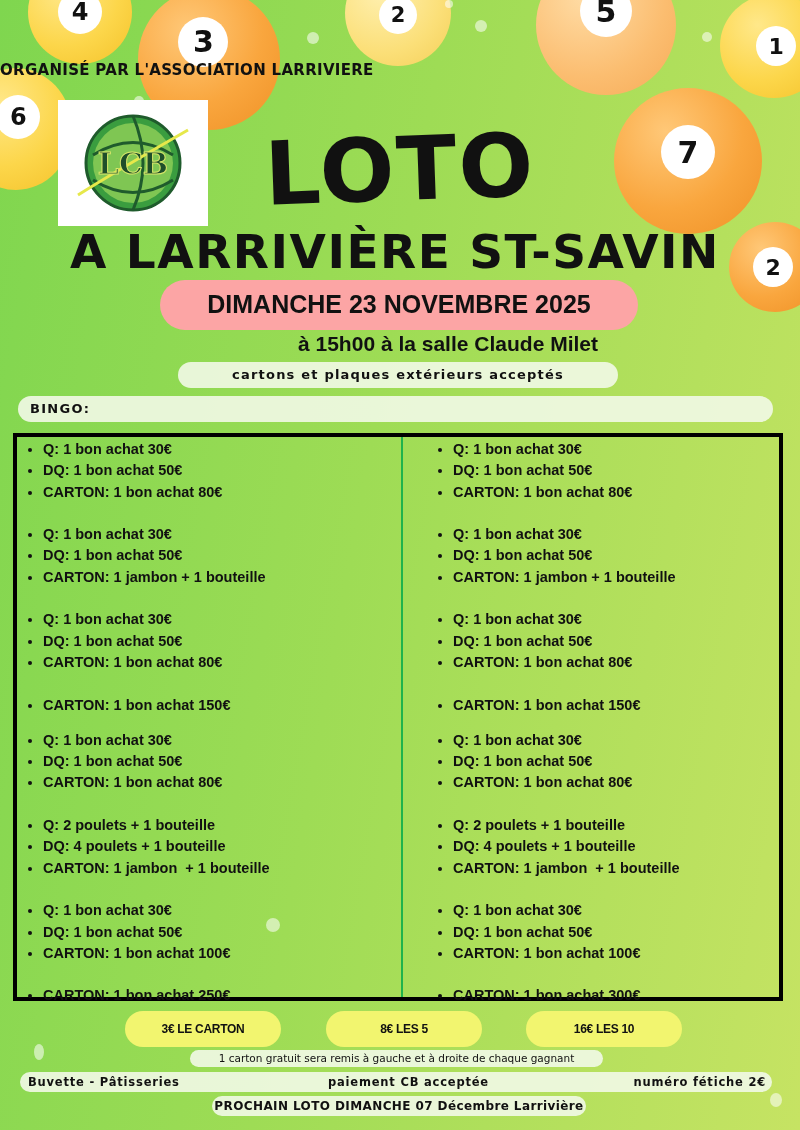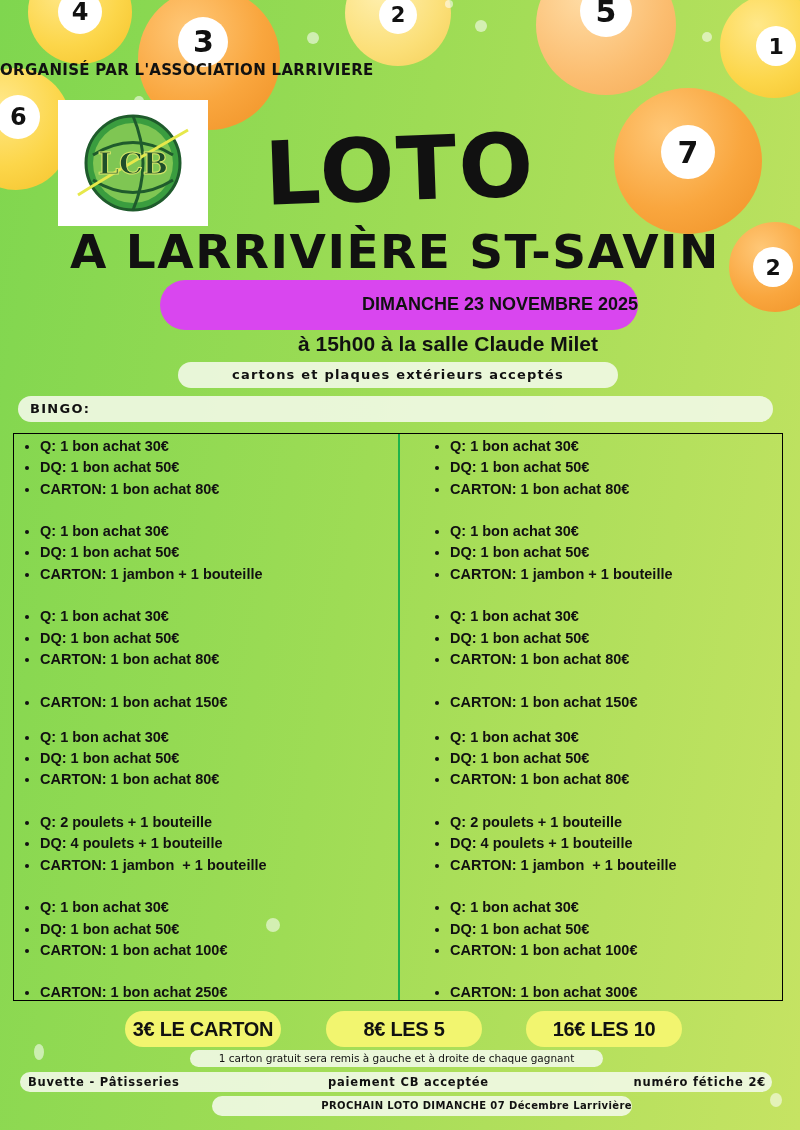--- a/index.html
+++ b/index.html
@@ -16,43 +16,43 @@
     font-family:"DejaVu Sans",sans-serif;font-weight:bold;color:#111;}
   .bubble{position:absolute;border-radius:50%;background:rgba(255,255,255,.55);}
   .org{position:absolute;left:0;width:800px;top:58px;text-align:left;
     font-family:"DejaVu Sans",sans-serif;font-weight:bold;font-size:15px;letter-spacing:.3px;line-height:24px;}
   .logo{position:absolute;left:58px;top:100px;width:150px;height:126px;background:#fff;}
   .loto{position:absolute;left:0;width:800px;top:118px;text-align:center;
     font-family:"DejaVu Sans",sans-serif;font-weight:bold;font-size:88px;letter-spacing:2px;
     transform:rotate(-2deg);color:#111;}
   .place{position:absolute;left:0;width:790px;top:224px;text-align:center;
     font-family:"DejaVu Sans",sans-serif;font-weight:bold;font-size:47px;letter-spacing:1.5px;}
-  .date{position:absolute;left:160px;top:280px;width:478px;height:50px;border-radius:25px;background:#d946ef;
-    text-align:right;line-height:48px;font-weight:bold;font-size:18px;font-family:"Liberation Sans",sans-serif;}
+  .date{position:absolute;left:160px;top:280px;width:478px;height:50px;border-radius:25px;background:#fca5a5;
+    text-align:center;line-height:48px;font-weight:bold;font-size:25px;font-family:"Liberation Sans",sans-serif;}
   .time{position:absolute;left:0;width:800px;top:332px;text-align:center;font-weight:bold;font-size:21px;font-family:"Liberation Sans",sans-serif;padding-left:48px;}
   .pill-light{position:absolute;background:rgba(240,248,228,.92);border-radius:14px;}
   .cartons-pill{left:178px;top:362px;width:440px;height:26px;text-align:center;line-height:26px;
     font-size:13px;font-weight:bold;letter-spacing:1.2px;}
   .bingo{left:18px;top:396px;width:755px;height:26px;line-height:26px;font-size:13px;font-weight:bold;letter-spacing:1.3px;}
   .bingo span{position:absolute;top:0;}
-  .grid{position:absolute;left:13px;top:433px;width:770px;height:568px;border:1px solid #000000;box-sizing:border-box;}
+  .grid{position:absolute;left:13px;top:433px;width:770px;height:568px;border:4px solid #000000;box-sizing:border-box;}
   .grid .divider{position:absolute;left:384px;top:0;width:2px;height:100%;background:#1fb34c;}
   .col{position:absolute;top:2px;}
   .col.left{left:0;}
   .col.right{left:410px;}
   .col ul{margin:0;padding:0 0 0 26px;list-style:disc;}
   .col li{font-family:"Liberation Sans",sans-serif;font-weight:bold;font-size:14.5px;line-height:21.3px;white-space:pre;}
   .col li.gap{list-style:none;height:21.3px;}
   .col li.halfgap{list-style:none;height:14px;}
   .price{position:absolute;top:1011px;height:36px;border-radius:18px;background:#f2f56f;text-align:center;line-height:36px;
-    font-family:"Liberation Sans",sans-serif;font-weight:bold;font-size:20px;letter-spacing:-.3px;}
+    font-family:"Liberation Sans",sans-serif;font-weight:bold;font-size:12px;letter-spacing:-.3px;}
   .free{left:190px;top:1050px;width:413px;height:17px;line-height:17px;text-align:center;font-size:10.5px;border-radius:9px;}
   .footer{left:20px;top:1072px;width:752px;height:20px;line-height:20px;font-size:11.5px;font-weight:bold;letter-spacing:.8px;border-radius:10px;}
   .footer span{position:absolute;top:0;}
-  .next{left:212px;top:1096px;width:420px;height:20px;line-height:20px;text-align:right;font-size:10px;font-weight:bold;letter-spacing:.4px;border-radius:10px;}
+  .next{left:212px;top:1096px;width:374px;height:20px;line-height:20px;text-align:center;font-size:12px;font-weight:bold;letter-spacing:.4px;border-radius:10px;}
 </style>
 </head>
 <body>
 
 <div class="ball yellow" style="left:28px;top:-40px;width:104px;height:104px;">
   <div class="num" style="width:44px;height:44px;font-size:24px;">4</div>
 </div>
 <div class="ball orange" style="left:138px;top:-12px;width:142px;height:142px;">
   <div class="num" style="width:50px;height:50px;font-size:30px;top:38%;left:46%;">3</div>
 </div>

